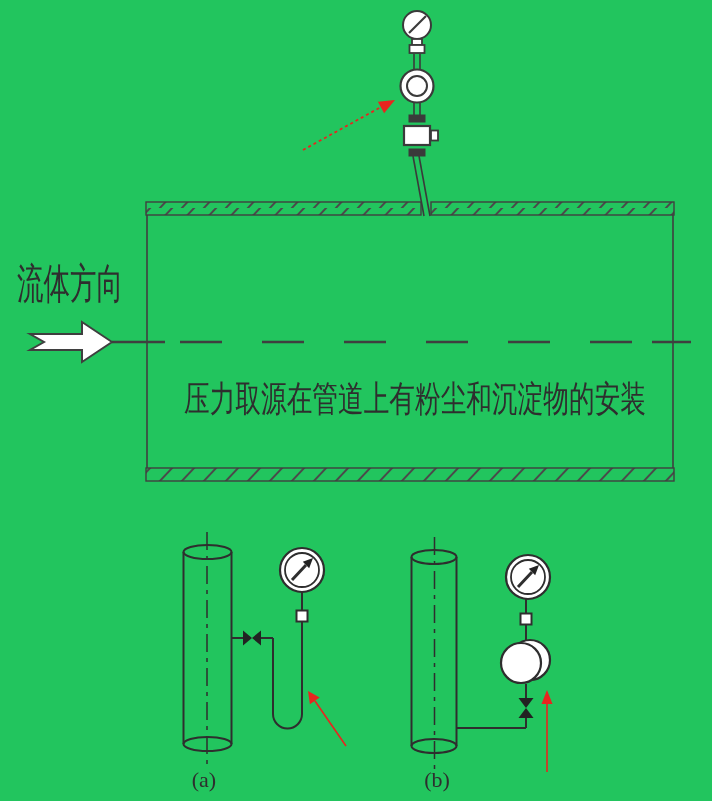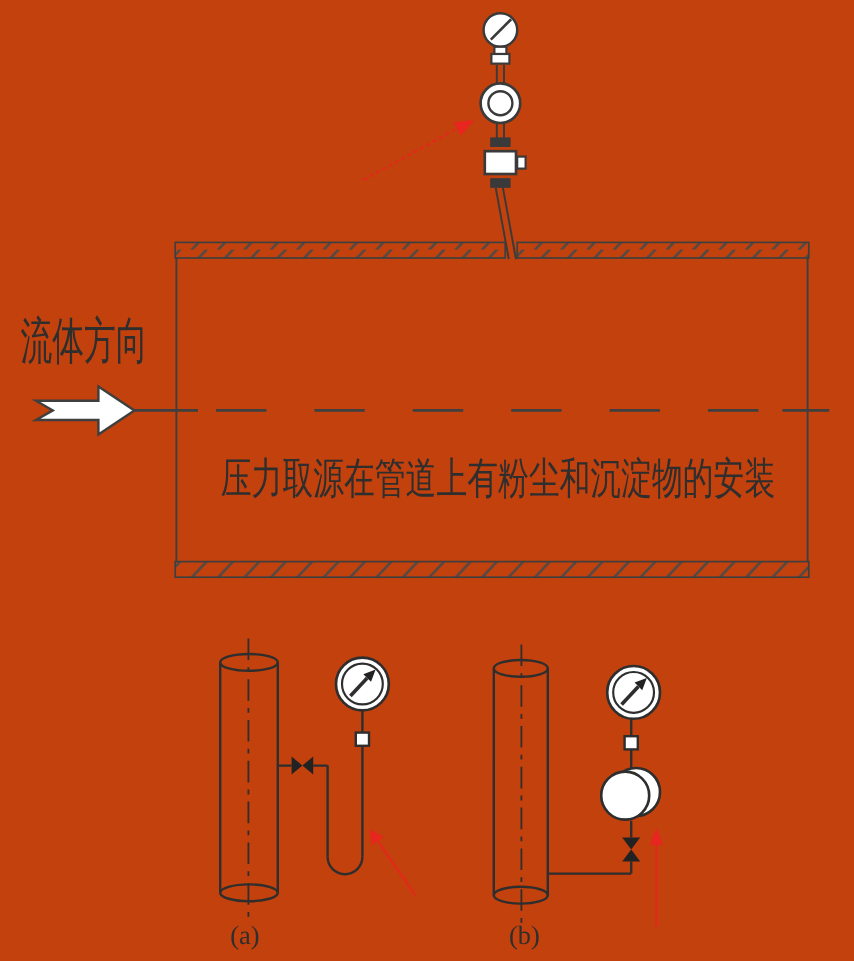--- a/index.html
+++ b/index.html
@@ -1,16 +1,16 @@
 <!DOCTYPE html>
 <html><head>
 <meta charset="utf-8">
 <style>
   html,body{margin:0;padding:0;background:#ffffff;}
-  .canvas{position:relative;width:712px;height:801px;background:#c2410c;overflow:hidden;
+  .canvas{position:relative;width:712px;height:801px;background:#22c55e;overflow:hidden;
           font-family:"Liberation Serif","DejaVu Serif",serif;}
   svg text{font-family:"Liberation Serif","DejaVu Serif",serif;fill:#2e2e2e;}
   .cjk{font-weight:400;}
 </style>
 </head>
 <body>
 
 <div class="canvas">
 <svg width="712" height="801" viewBox="0 0 712 801" xmlns="http://www.w3.org/2000/svg">
   <defs>

